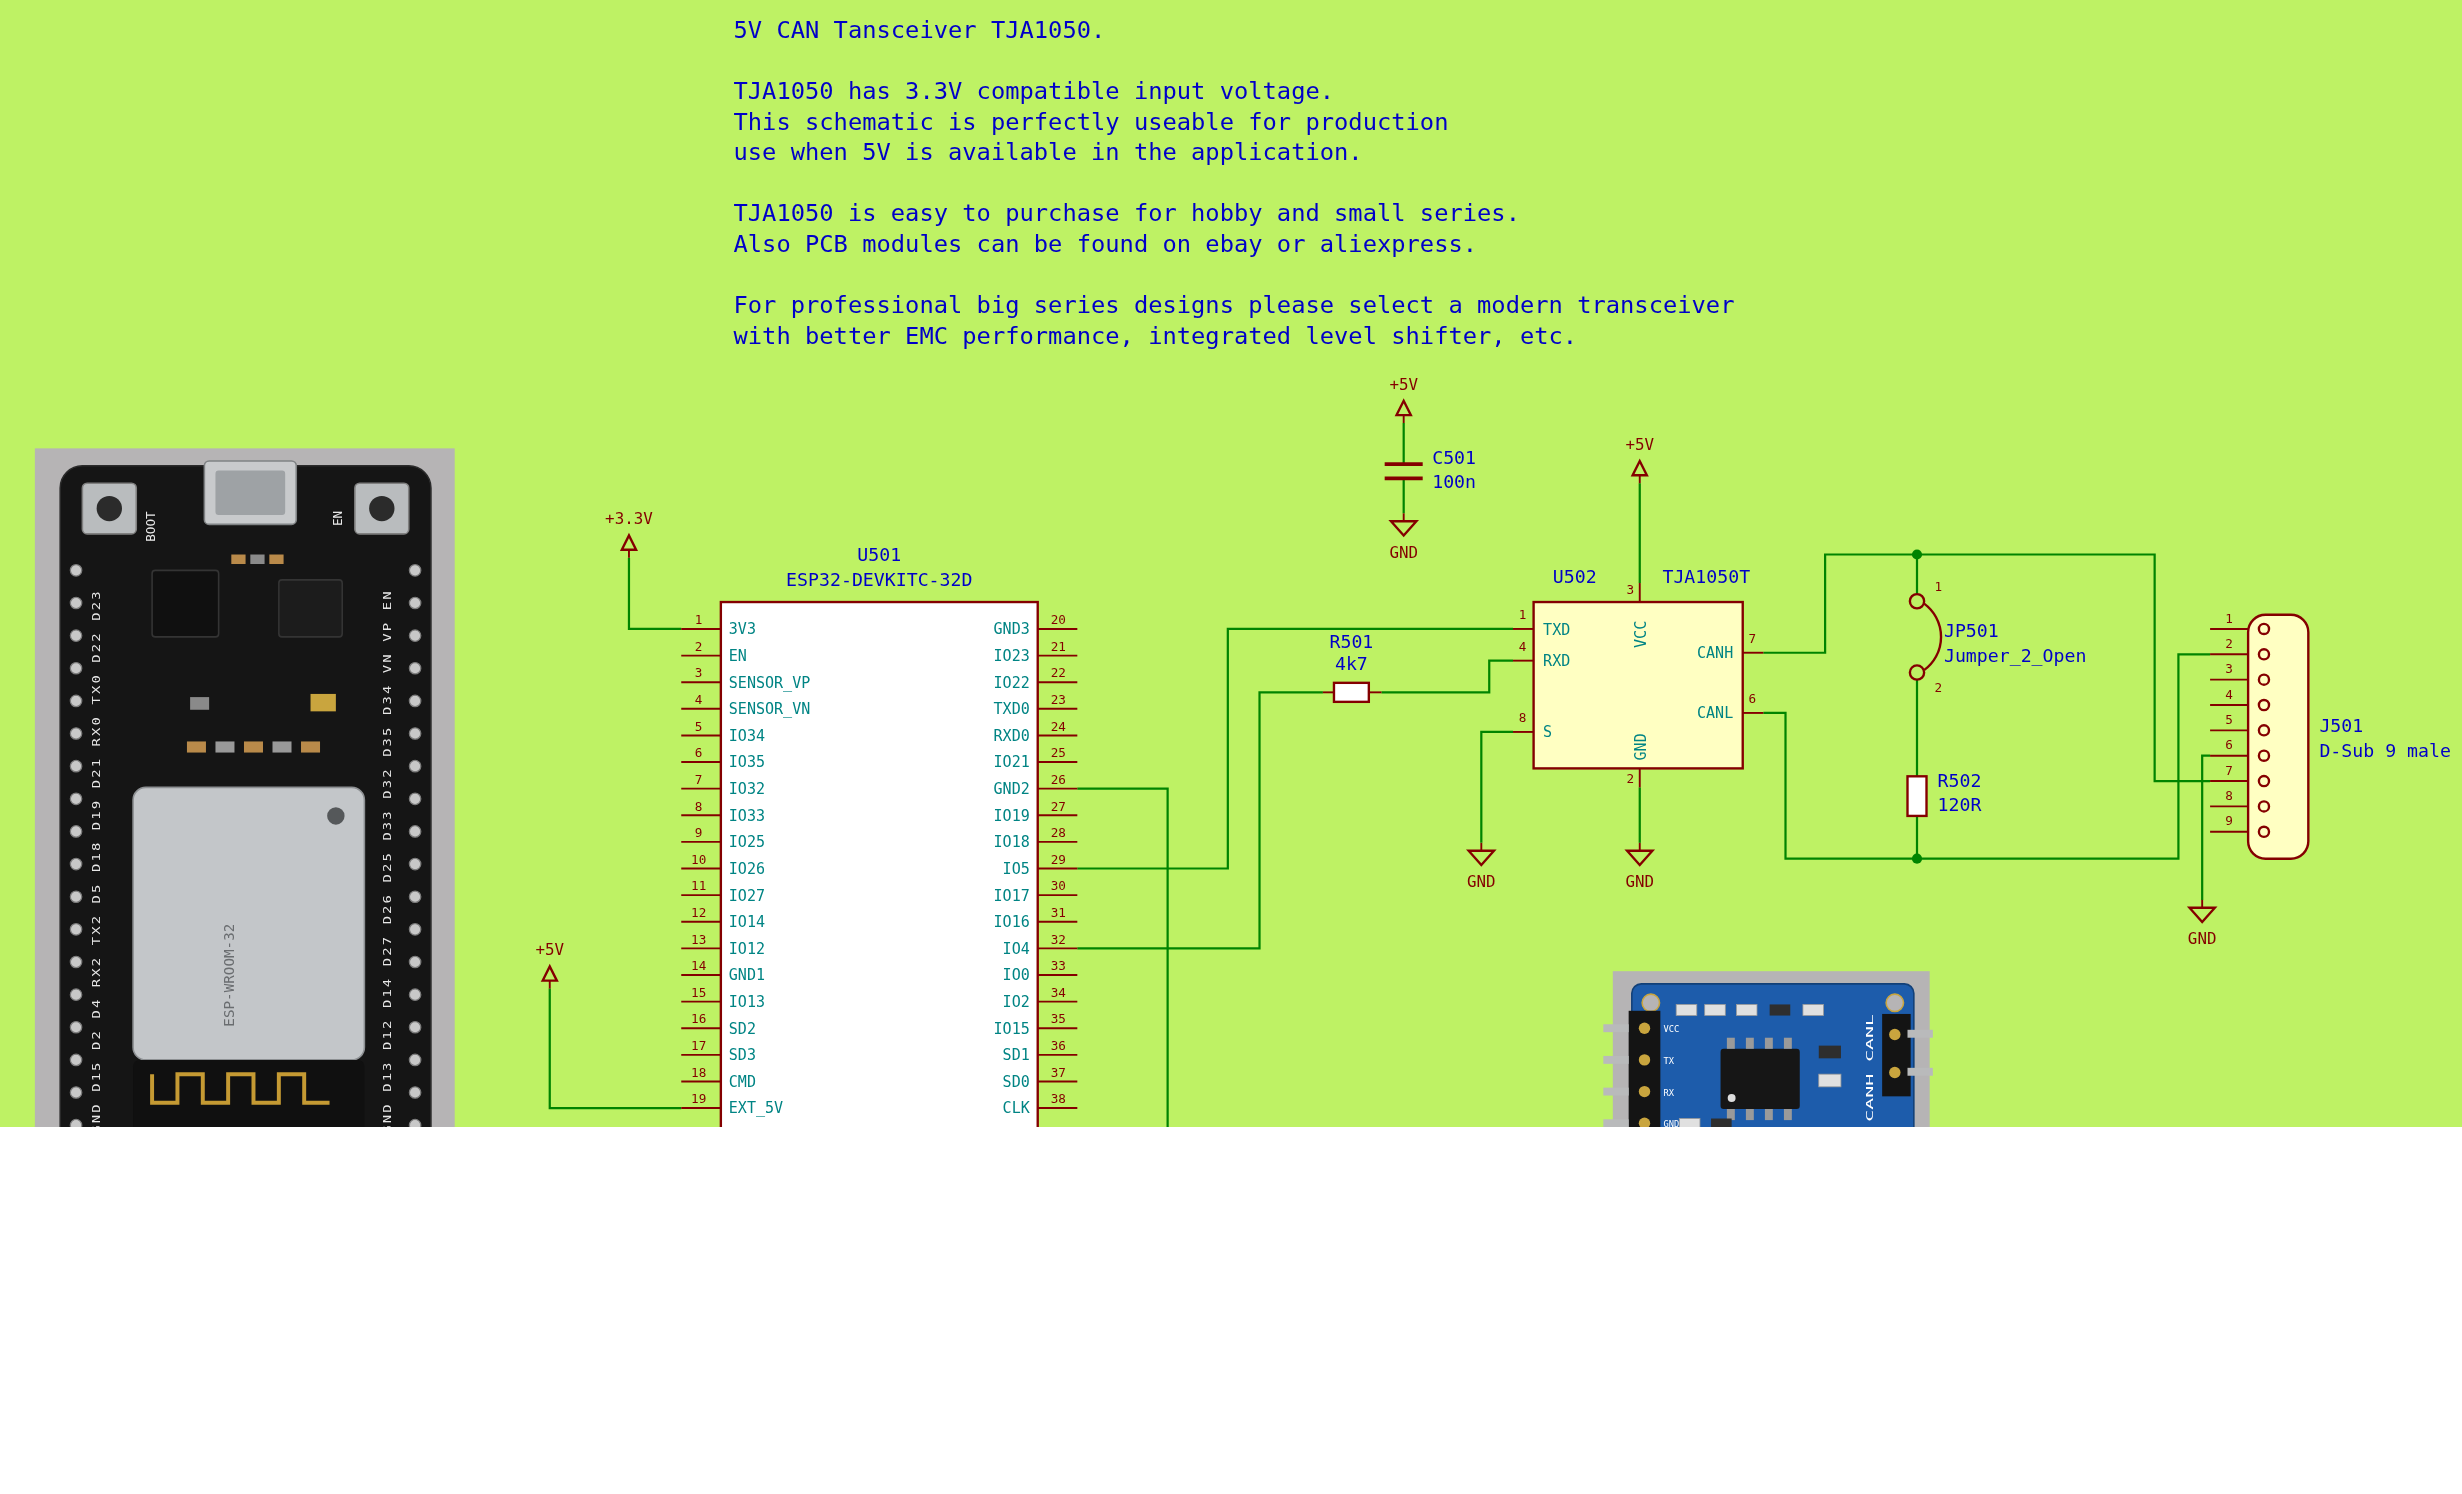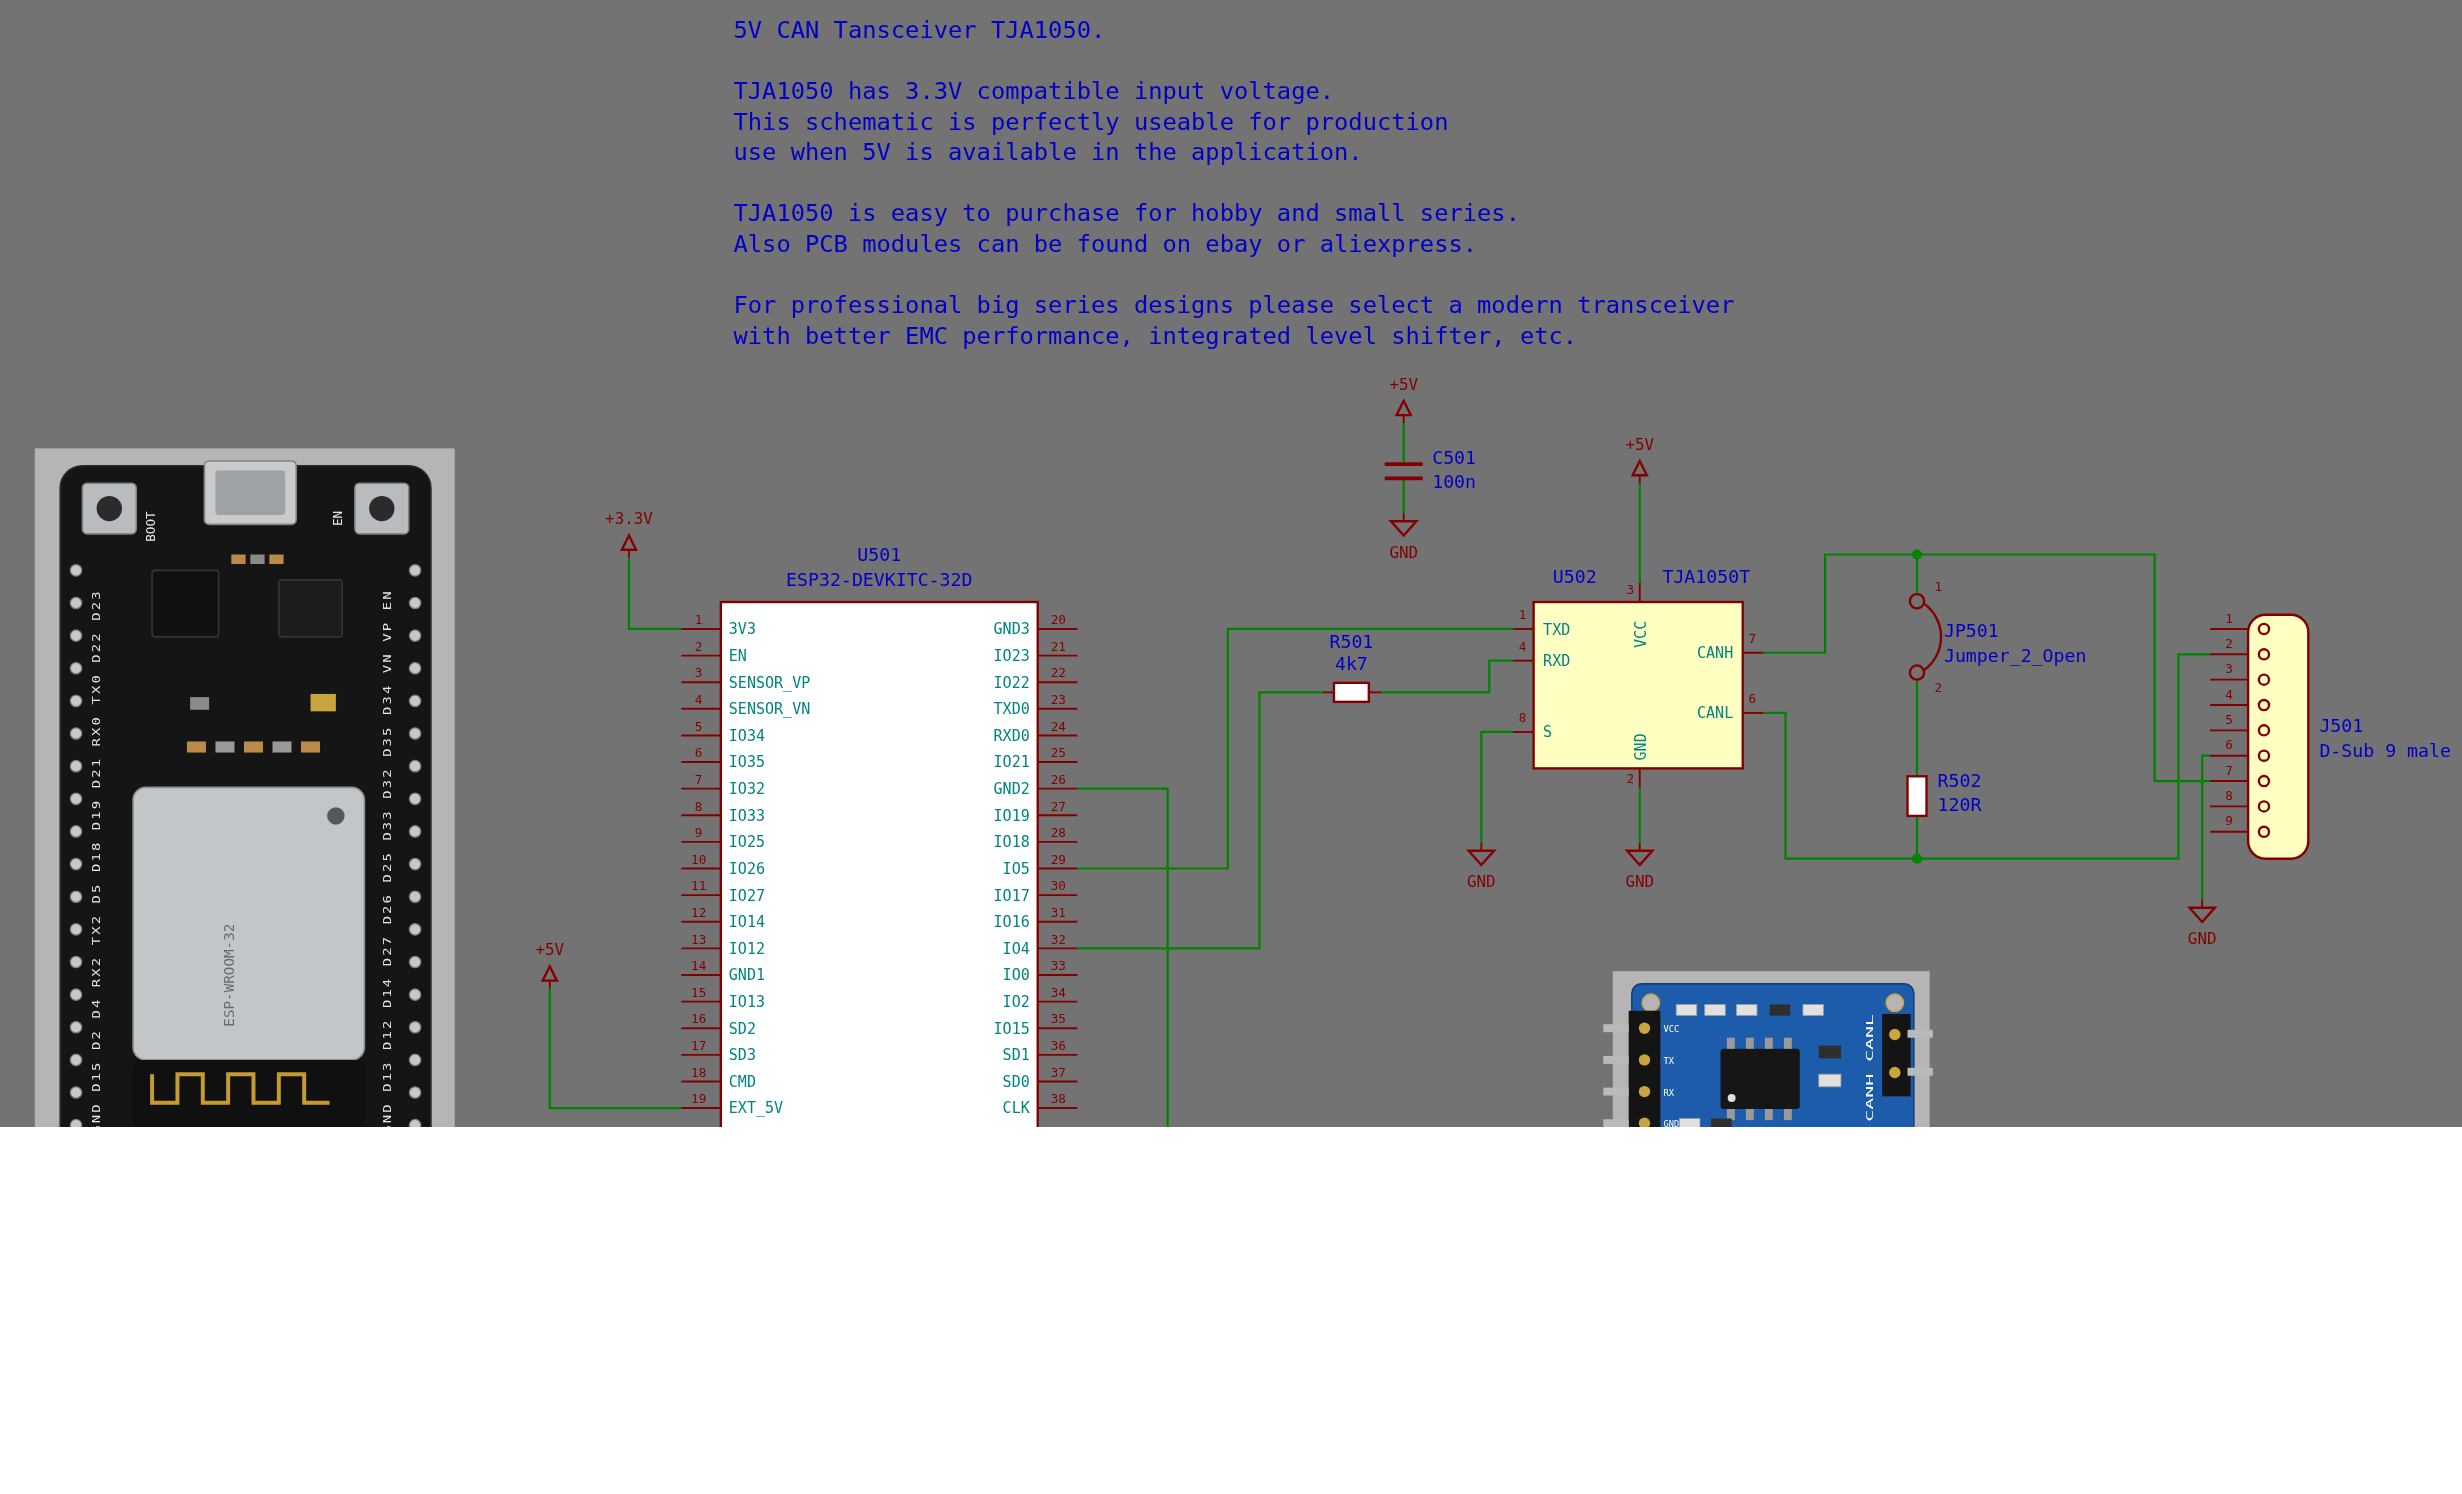--- a/index.html
+++ b/index.html
@@ -1,21 +1,21 @@
 <!DOCTYPE html>
 <html style="--wire: #008400; --symbol: #840000; --pin_name: #008484; --ref_value: #0000C8; --notes_color: #0000C8; --body_fill: #FFFFC2;font-size:14px"><head>
 <meta charset="utf-8">
 <title>Schematic</title>
 <style>
   :root{
     --wire:#008400; --symbol:#840000; --pin_name:#008484;
     --ref_value:#0000C8; --notes_color:#0000C8; --body_fill:#FFFFC2;
   }
   html,body{margin:0;padding:0;background:#fff;}
-  .page{width:2462px;height:1127px;position:relative;background:#737373;overflow:hidden;}
+  .page{width:2462px;height:1127px;position:relative;background:#bef264;overflow:hidden;}
   svg text{font-family:"DejaVu Sans Mono",monospace;}
   .note{font-size:15px;fill:var(--notes_color);}
   .ref{font-size:11.5px;fill:var(--ref_value);}
   .pinnum{font-size:8px;fill:var(--symbol);}
   .pinname{font-size:9.5px;fill:var(--pin_name);}
   .pwr{font-size:10px;fill:var(--symbol);}
   .wire{stroke:var(--wire);stroke-width:1.4;fill:none;}
   .jdot{fill:var(--wire);}
   .pin{stroke:var(--symbol);stroke-width:1.2;}
   .sym{stroke:var(--symbol);stroke-width:1.5;fill:none;}

